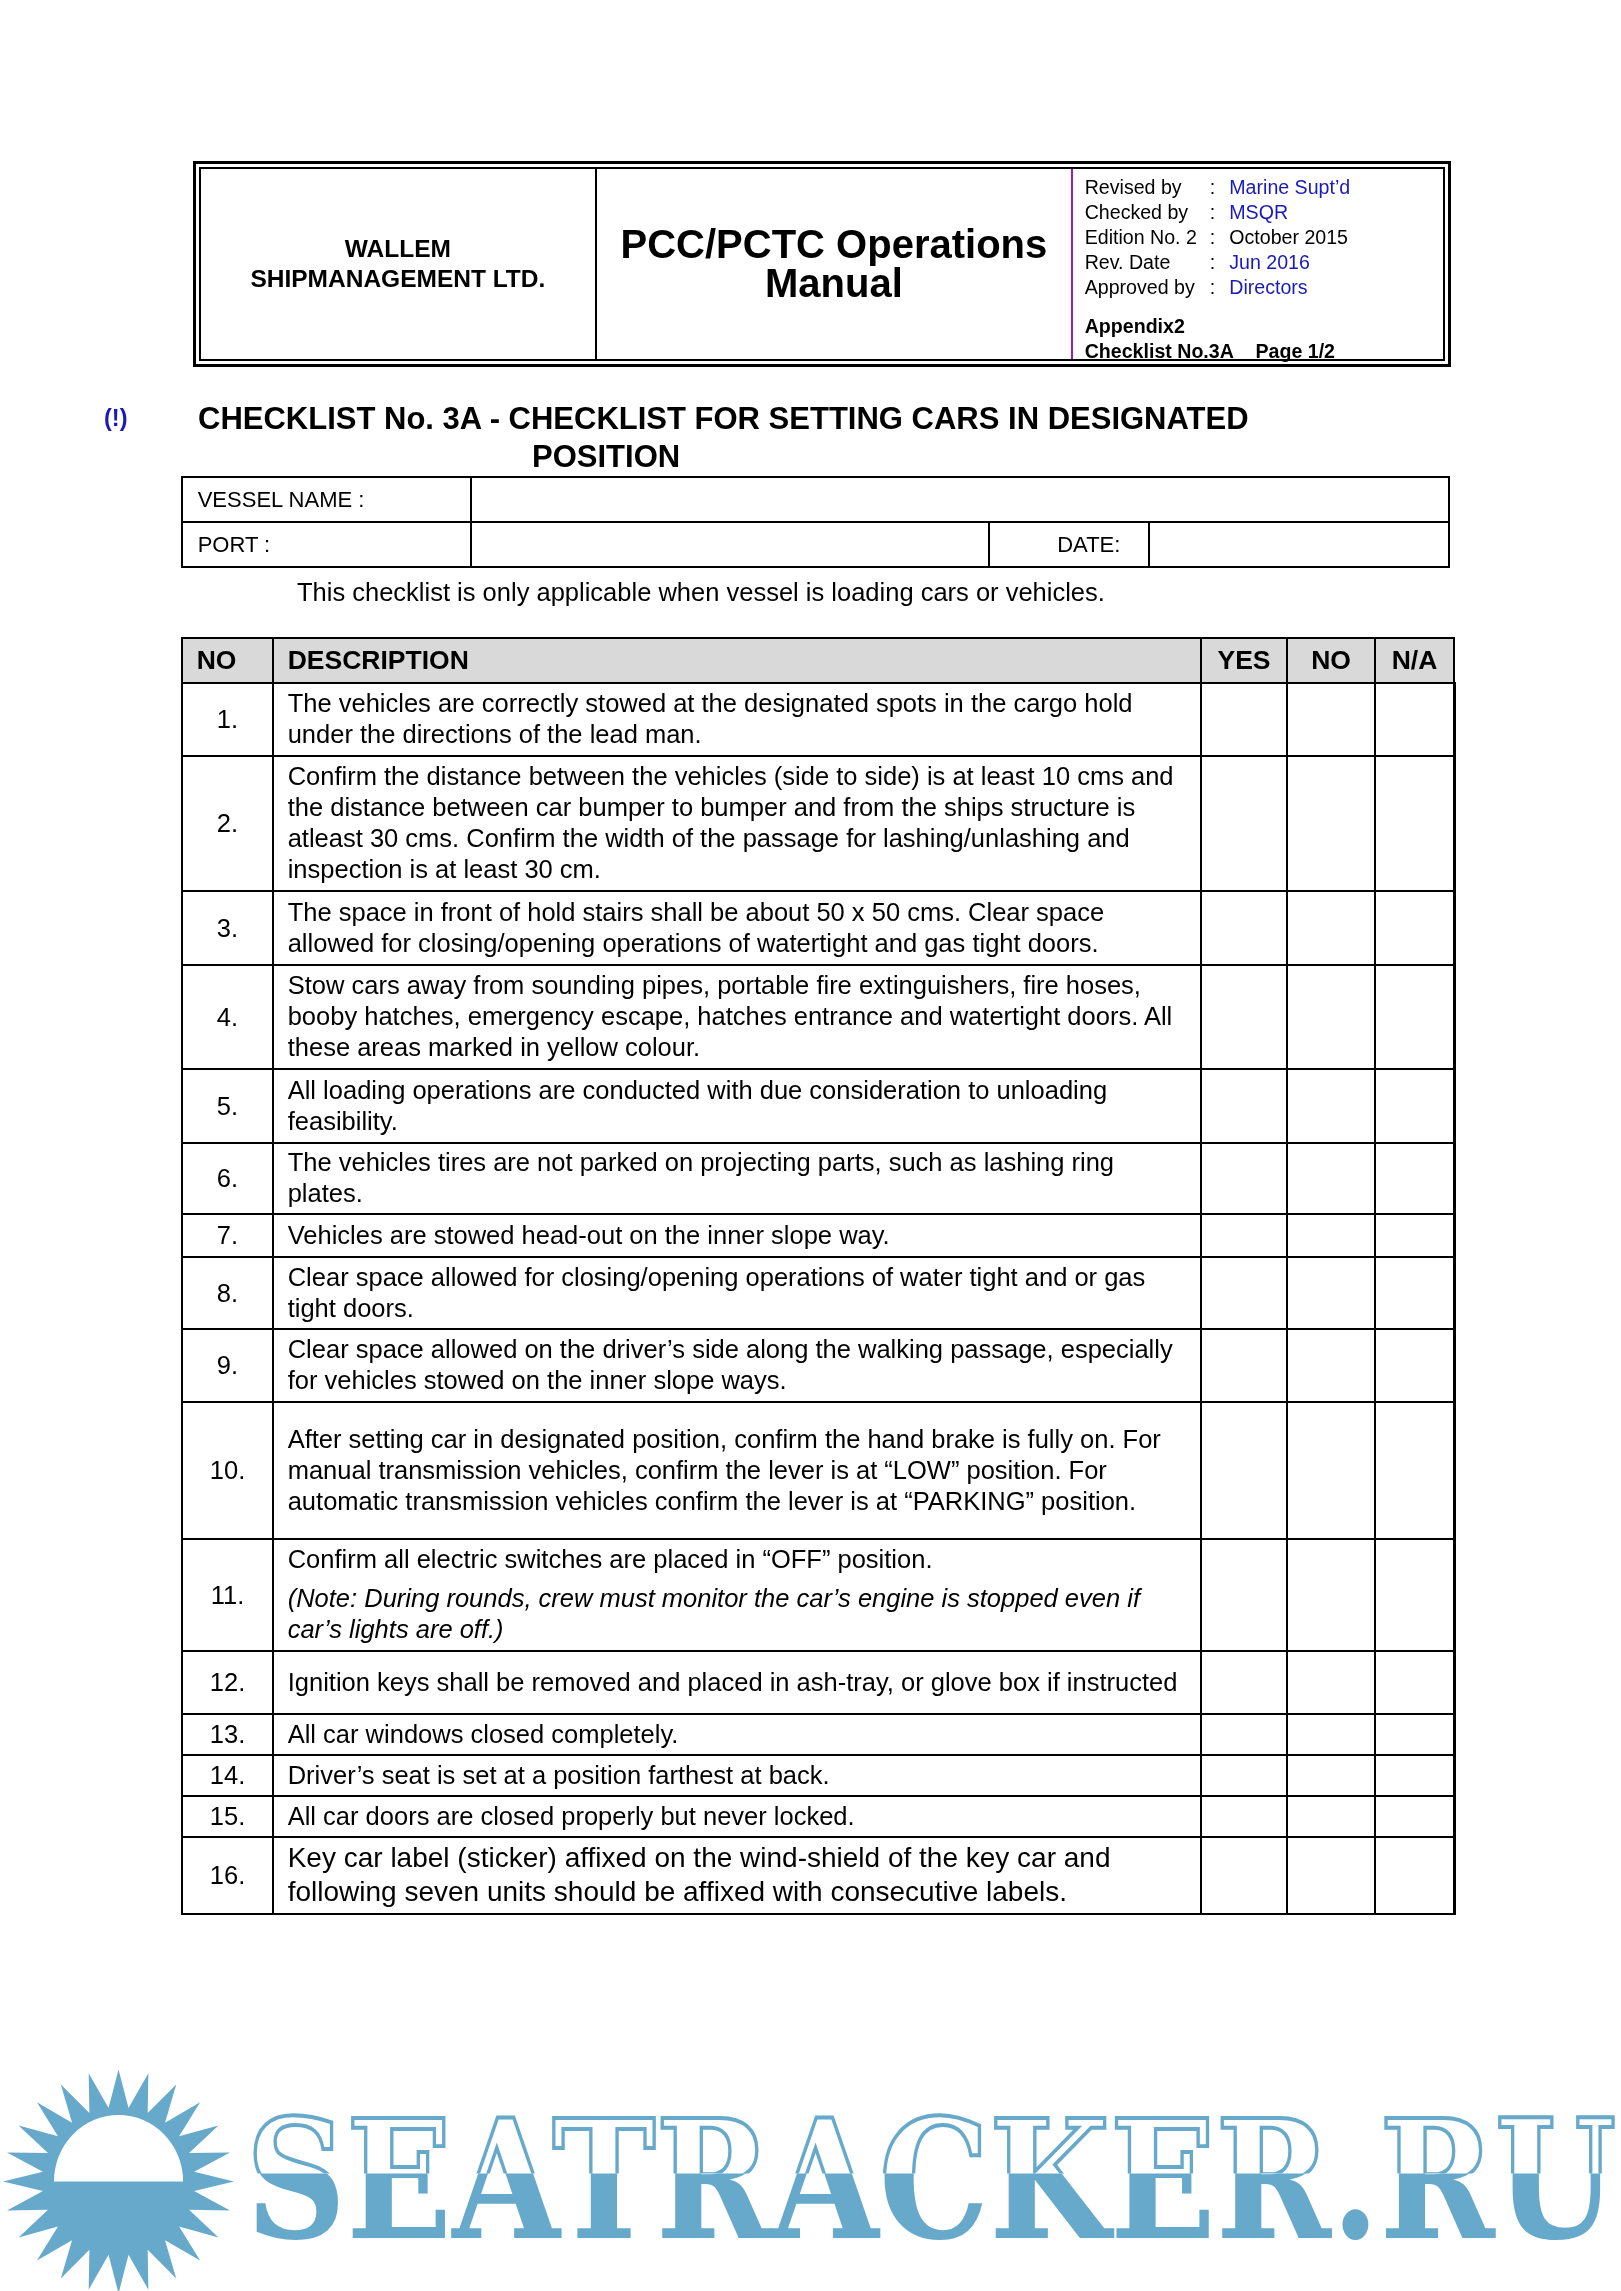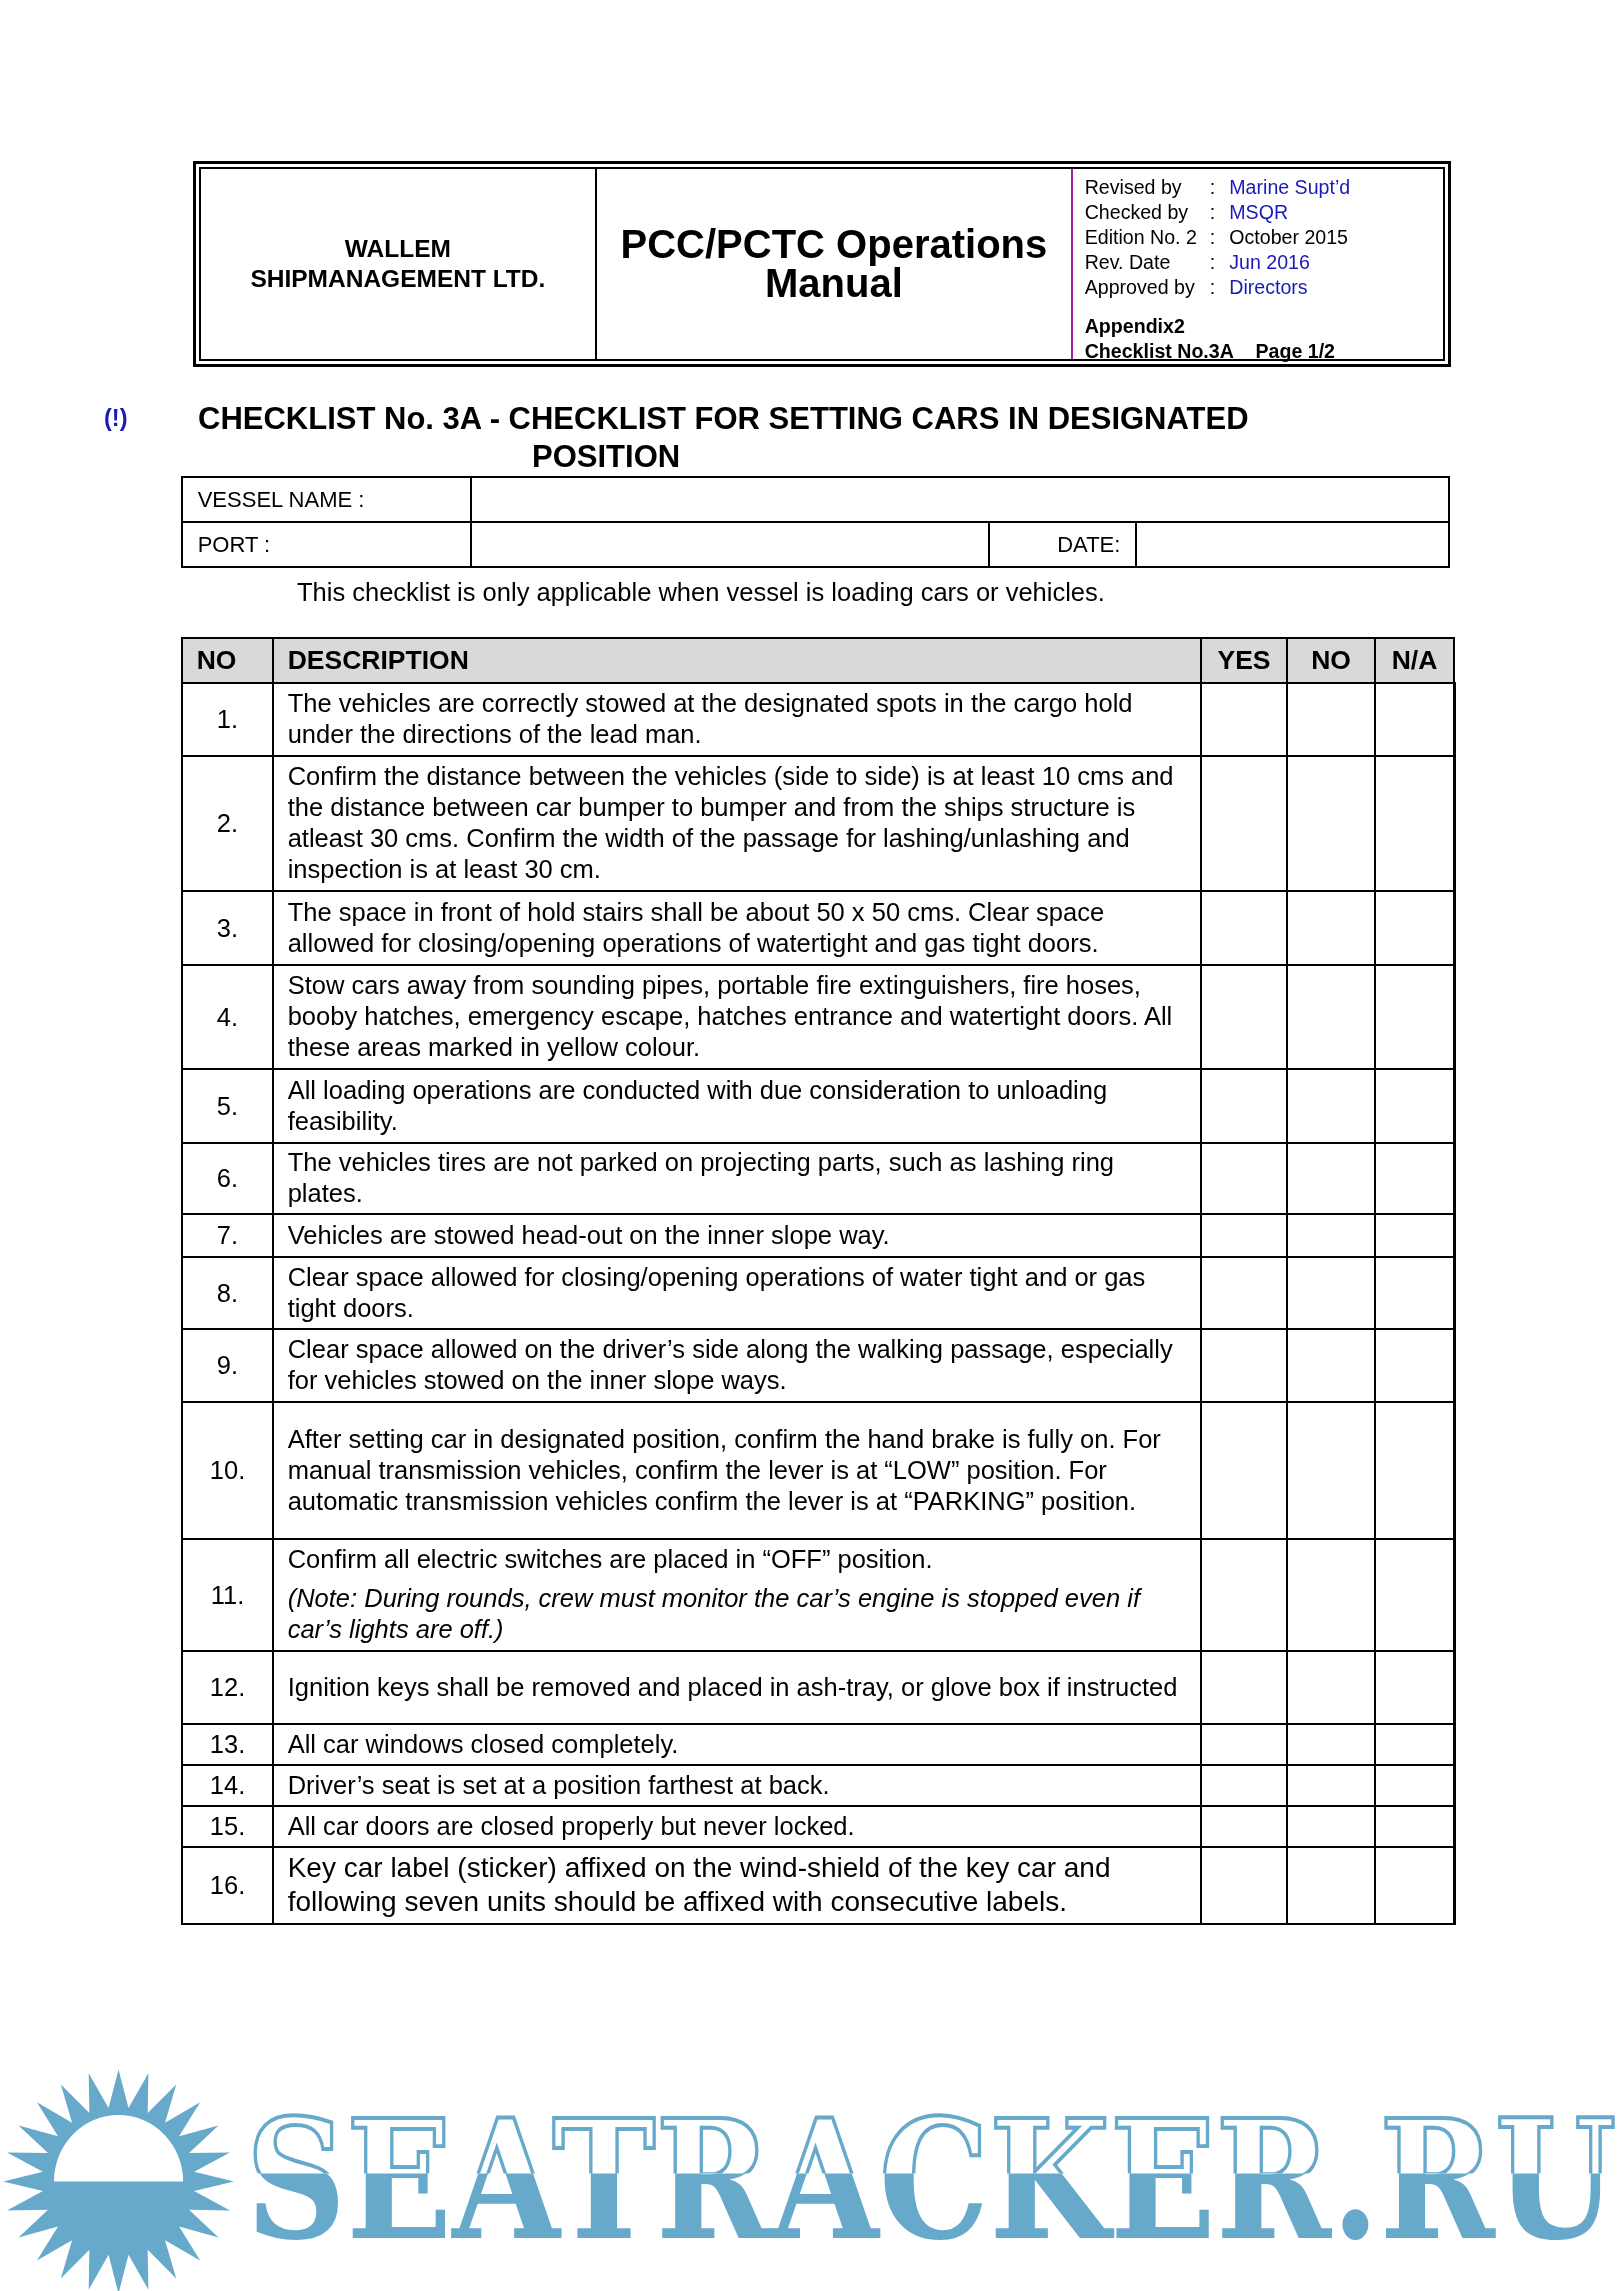--- a/index.html
+++ b/index.html
@@ -25,21 +25,21 @@
 
   
   .warn { position:absolute; left:104px; top:405px; color:#1a1ab8; font-weight:bold; font-size:23.5px; }
   .title { position:absolute; left:198px; top:400px; font-weight:bold; font-size:31px; line-height:38px; }
   .title-l2 { position:absolute; left:532px; top:438px; font-weight:bold; font-size:31px; line-height:38px; }
 
   
   .vtab { position:absolute; left:181px; top:476px; width:1269px; border-collapse:collapse; }
   .vtab td { border:2.9px solid #000; height:43px; padding:0 0 0 14.7px; font-weight:normal; font-size:22px; }
   .vtab td.blank { padding:0; }
-  .vtab td.date { text-align:right; padding-right:15px; }
+  .vtab td.date { text-align:right; padding-right:28px; }
 
   .note { position:absolute; left:297px; top:578px; font-size:25.5px; }
 
   
   .ctab { position:absolute; left:181px; top:637px; width:1273px; border-collapse:collapse; table-layout:fixed; }
   .ctab th, .ctab td { border:2.9px solid #000; }
   .ctab td { border-left-width:2px; border-right-width:2px; }
   .ctab tr td:first-child { border-left-width:2.9px; }
   .ctab tr td:last-child { border-right-width:3.9px; }
   .ctab th { background:#d9d9d9; font-weight:bold; font-size:26.5px; height:43px; text-align:left; padding:0 0 0 13.7px; }
@@ -219,21 +219,21 @@
         <td class="chk"></td>
         <td class="chk"></td>
       </tr>
       <tr style="height: 112px;">
         <td class="no">11.</td>
         <td class="desc"><span>Confirm all electric switches are placed in “OFF” position.</span><span class="note-it">(Note: During rounds, crew must monitor the car’s engine is stopped even if car’s lights are off.)</span></td>
         <td class="chk"></td>
         <td class="chk"></td>
         <td class="chk"></td>
       </tr>
-      <tr style="height: 73px;">
+      <tr style="height: 63px;">
         <td class="no">12.</td>
         <td class="desc"><span>Ignition keys shall be removed and placed in ash-tray, or glove box if instructed</span></td>
         <td class="chk"></td>
         <td class="chk"></td>
         <td class="chk"></td>
       </tr>
       <tr style="height: 41px;">
         <td class="no">13.</td>
         <td class="desc"><span>All car windows closed completely.</span></td>
         <td class="chk"></td>

